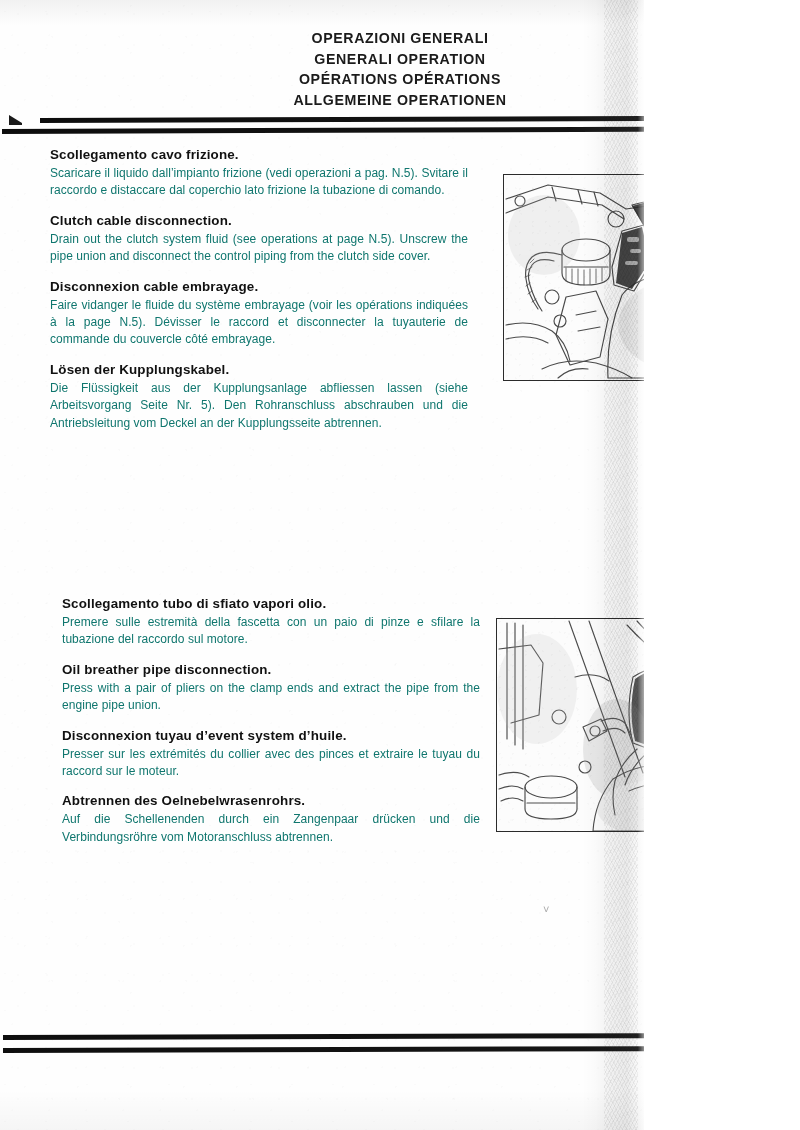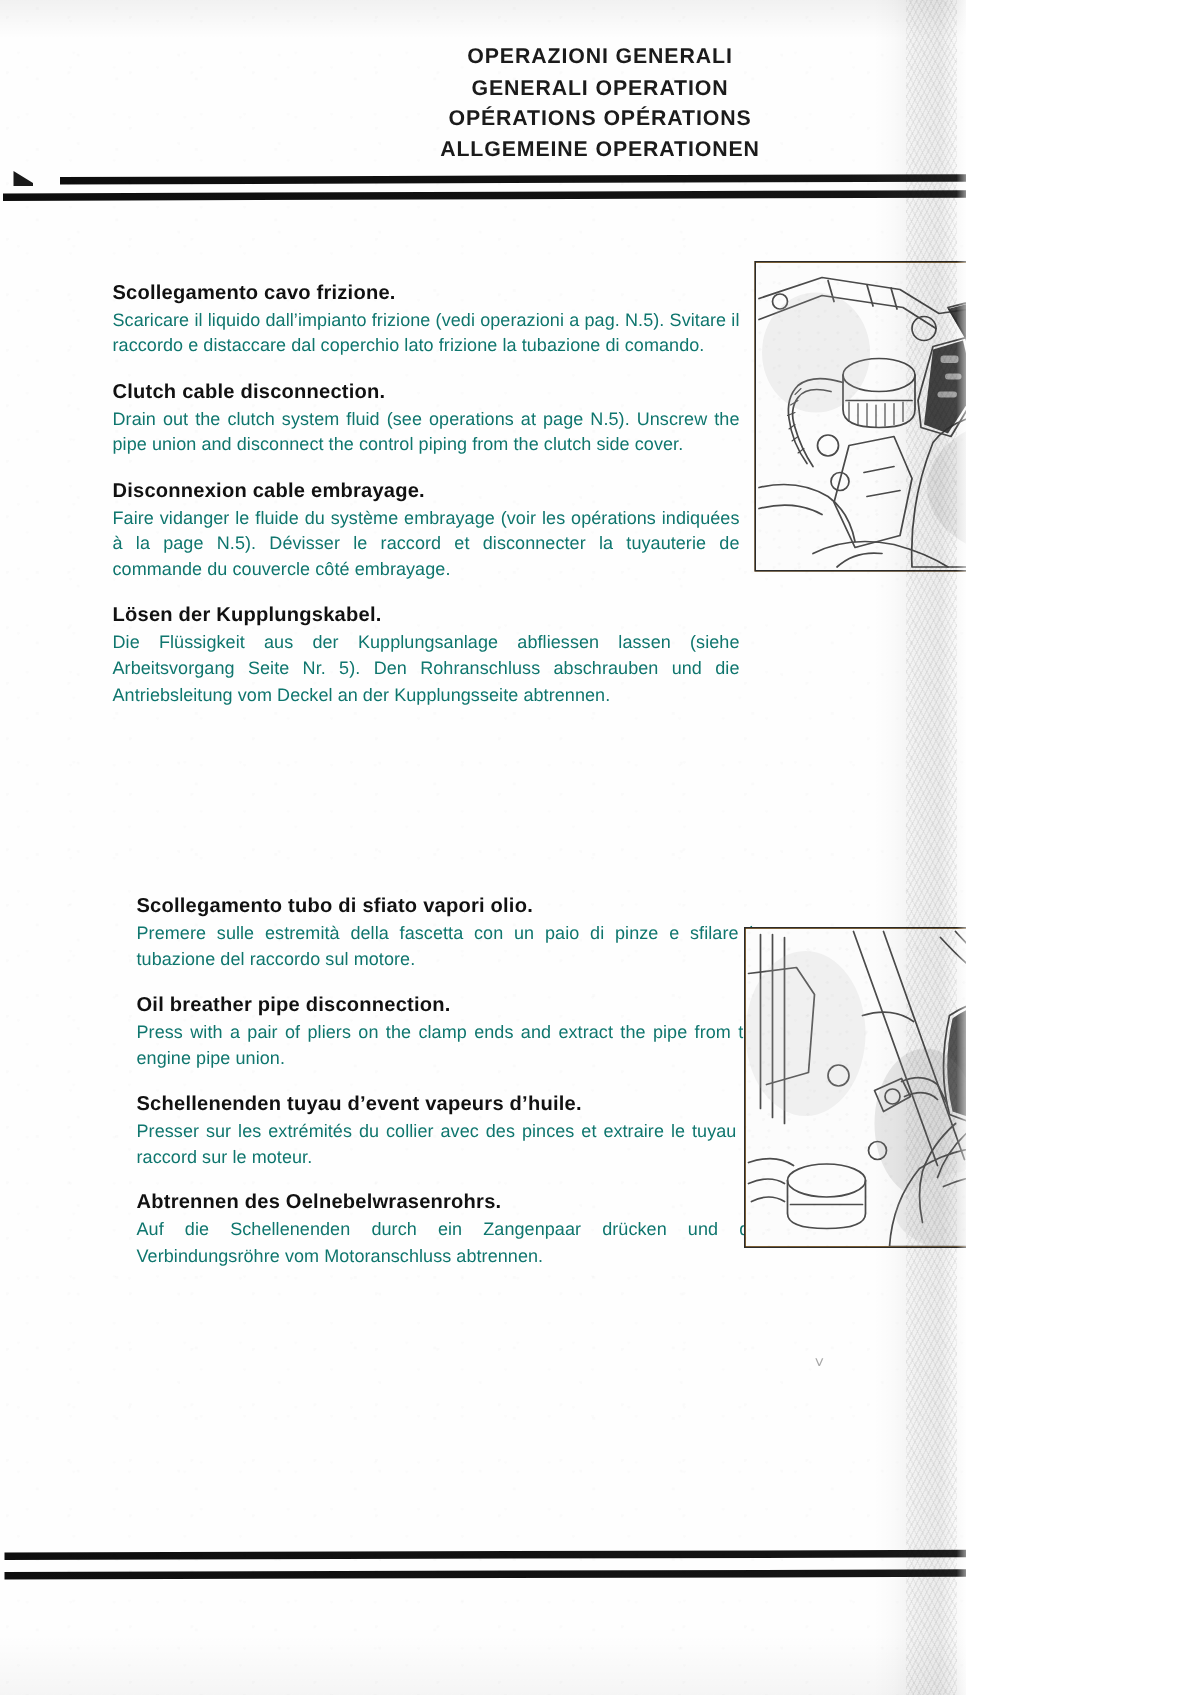--- a/index.html
+++ b/index.html
@@ -166,22 +166,22 @@
   .block p {
     margin: 0;
     font-size: 12px;
     line-height: 17.4px;
     letter-spacing: .05px;
     color: #0f766e;
     text-align: justify;
     text-justify: inter-word;
   }
 
-  .sec1 { top: 146px; left: 75px; width: 418px; margin-top: 40px; }
-  .sec2 { top: 595px; left: 62px; width: 418px; margin-left: 29px; }
+  .sec1 { top: 146px; left: 50px; width: 418px; }
+  .sec2 { top: 595px; left: 62px; width: 418px; }
 
   .sub { margin-top: 12px; }
   .sub:first-child { margin-top: 0; }
 
   
   .photo {
     position: absolute;
     z-index: 14;
     background: #a16207;
     border: 1.5px solid #2b2b2b;
@@ -293,21 +293,21 @@
     <div class="block sec2">
       <div class="sub">
         <h3>Scollegamento tubo di sfiato vapori olio.</h3>
         <p>Premere sulle estremità della fascetta con un paio di pinze e sfilare la tubazione del raccordo sul motore.</p>
       </div>
       <div class="sub">
         <h3>Oil breather pipe disconnection.</h3>
         <p>Press with a pair of pliers on the clamp ends and extract the pipe from the engine pipe union.</p>
       </div>
       <div class="sub">
-        <h3>Schellenenden tuyau d’event vapeurs d’huile.</h3>
+        <h3>Disconnexion tuyau d’event system d’huile.</h3>
         <p>Presser sur les extrémités du collier avec des pinces et extraire le tuyau du raccord sur le moteur.</p>
       </div>
       <div class="sub">
         <h3>Abtrennen des Oelnebelwrasenrohrs.</h3>
         <p>Auf die Schellenenden durch ein Zangenpaar drücken und die Verbindungsröhre vom Motoranschluss abtrennen.</p>
       </div>
     </div>
   </div>
 
   <div class="photo photo-1">

